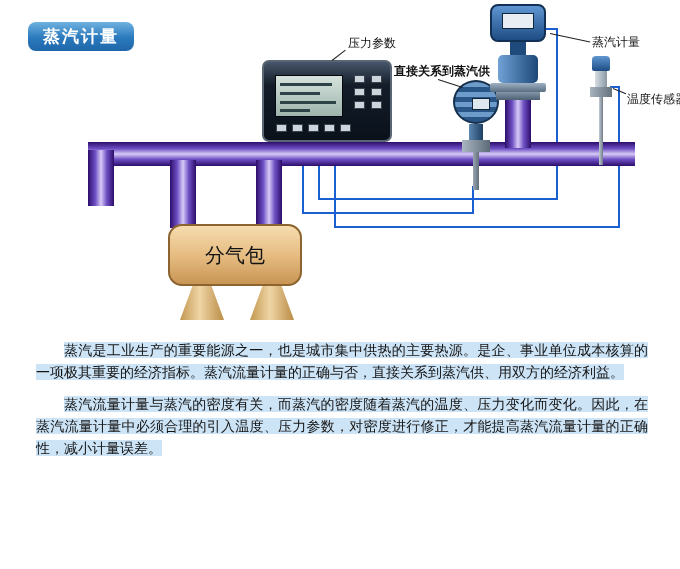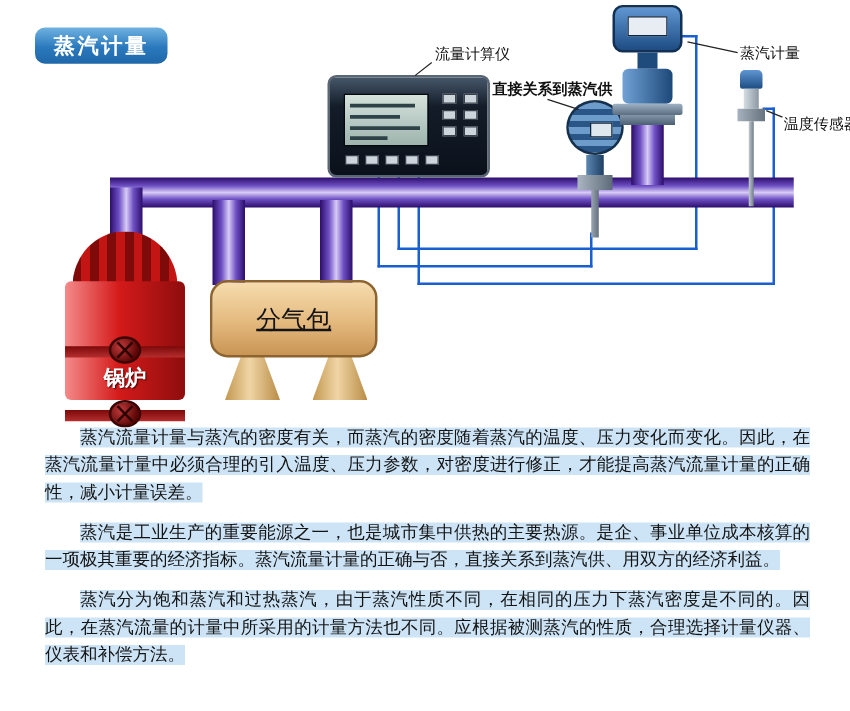--- a/index.html
+++ b/index.html
@@ -52,21 +52,21 @@
   .boiler-label {
     left:0; top:66px; width:96px; text-align:center; z-index:3;
     color:#fff; font-weight:bold; font-size:17px; text-shadow:1px 1px 1px rgba(60,0,0,.8);
   }
 
   
   .header-tank {
     left:168px; top:224px; width:134px; height:62px; z-index:4; border-radius:14px;
     background:linear-gradient(180deg,#f6dcae 0%,#e4b97e 55%,#c89554 100%);
     border:2px solid #8d6430; display:flex; align-items:center; justify-content:center;
-    font-size:20px; color:#141414;text-decoration:underline;
+    font-size:20px; color:#141414;
   }
   .leg {
     top:284px; width:44px; height:36px; z-index:3;
     background:linear-gradient(90deg,#c2974f,#f0d5a5 45%,#b98c46);
     clip-path:polygon(30% 0, 70% 0, 100% 100%, 0 100%);
   }
   .leg1 { left:180px; } .leg2 { left:250px; }
 
   
   .calc {
@@ -145,30 +145,20 @@
   <div class="d sig" style="left:334px;top:226px;width:286px;height:2px;"></div>
   <div class="d sig" style="left:618px;top:86px;width:2px;height:142px;"></div>
   <div class="d sig" style="left:610px;top:86px;width:10px;height:2px;"></div>
 
   <div class="d pipe pipe-h" style="left:88px;top:142px;width:547px;height:24px;"></div>
   <div class="d pipe pipe-v" style="left:88px;top:150px;width:26px;height:56px;"></div>
   <div class="d pipe pipe-v" style="left:170px;top:160px;width:26px;height:68px;"></div>
   <div class="d pipe pipe-v" style="left:256px;top:160px;width:26px;height:68px;"></div>
   <div class="d pipe pipe-v" style="left:505px;top:96px;width:26px;height:52px;"></div>
 
-  <div class="d boiler">
-    <div class="d boiler-dome"></div>
-    <div class="d boiler-body">
-      <div class="d boiler-band band1"></div>
-      <div class="d boiler-band band2"></div>
-      <div class="d valve valve1"></div>
-      <div class="d valve valve2"></div>
-      <div class="d boiler-label">锅炉</div>
-    </div>
-  </div>
 
   <div class="d leg leg1"></div>
   <div class="d leg leg2"></div>
   <div class="d header-tank">
     <span>分气包</span>
   </div>
 
   <div class="d calc">
     <div class="d calc-screen">
       <div class="d calc-line cl1"></div>
@@ -208,28 +198,27 @@
     <div class="d vx-flange2"></div>
   </div>
 
   <div class="d ts">
     <div class="d ts-cap"></div>
     <div class="d ts-body"></div>
     <div class="d ts-hex"></div>
     <div class="d ts-probe"></div>
   </div>
 
-  <div class="d dlabel lbl-calc">流量计算仪</div>
+  <div class="d dlabel lbl-calc">压力参数</div>
   <div class="d dlabel lbl-pt">直接关系到蒸汽供</div>
   <div class="d dlabel lbl-vx">蒸汽计量</div>
   <div class="d dlabel lbl-ts">温度传感器</div>
   <div class="d leader ld-calc"></div>
   <div class="d leader ld-pt"></div>
   <div class="d leader ld-vx"></div>
   <div class="d leader ld-ts"></div>
 
   <div class="d article">
+    <p><span class="hl">蒸汽是工业生产的重要能源之一，也是城市集中供热的主要热源。是企、事业单位成本核算的一项极其重要的经济指标。蒸汽流量计量的正确与否，直接关系到蒸汽供、用双方的经济利益。</span></p>
     <p><span class="hl">蒸汽流量计量与蒸汽的密度有关，而蒸汽的密度随着蒸汽的温度、压力变化而变化。因此，在蒸汽流量计量中必须合理的引入温度、压力参数，对密度进行修正，才能提高蒸汽流量计量的正确性，减小计量误差。</span></p>
-    <p><span class="hl">蒸汽是工业生产的重要能源之一，也是城市集中供热的主要热源。是企、事业单位成本核算的一项极其重要的经济指标。蒸汽流量计量的正确与否，直接关系到蒸汽供、用双方的经济利益。</span></p>
-    <p><span class="hl">蒸汽分为饱和蒸汽和过热蒸汽，由于蒸汽性质不同，在相同的压力下蒸汽密度是不同的。因此，在蒸汽流量的计量中所采用的计量方法也不同。应根据被测蒸汽的性质，合理选择计量仪器、仪表和补偿方法。</span></p>
   </div>
 
 </div>
 
 </body></html>

